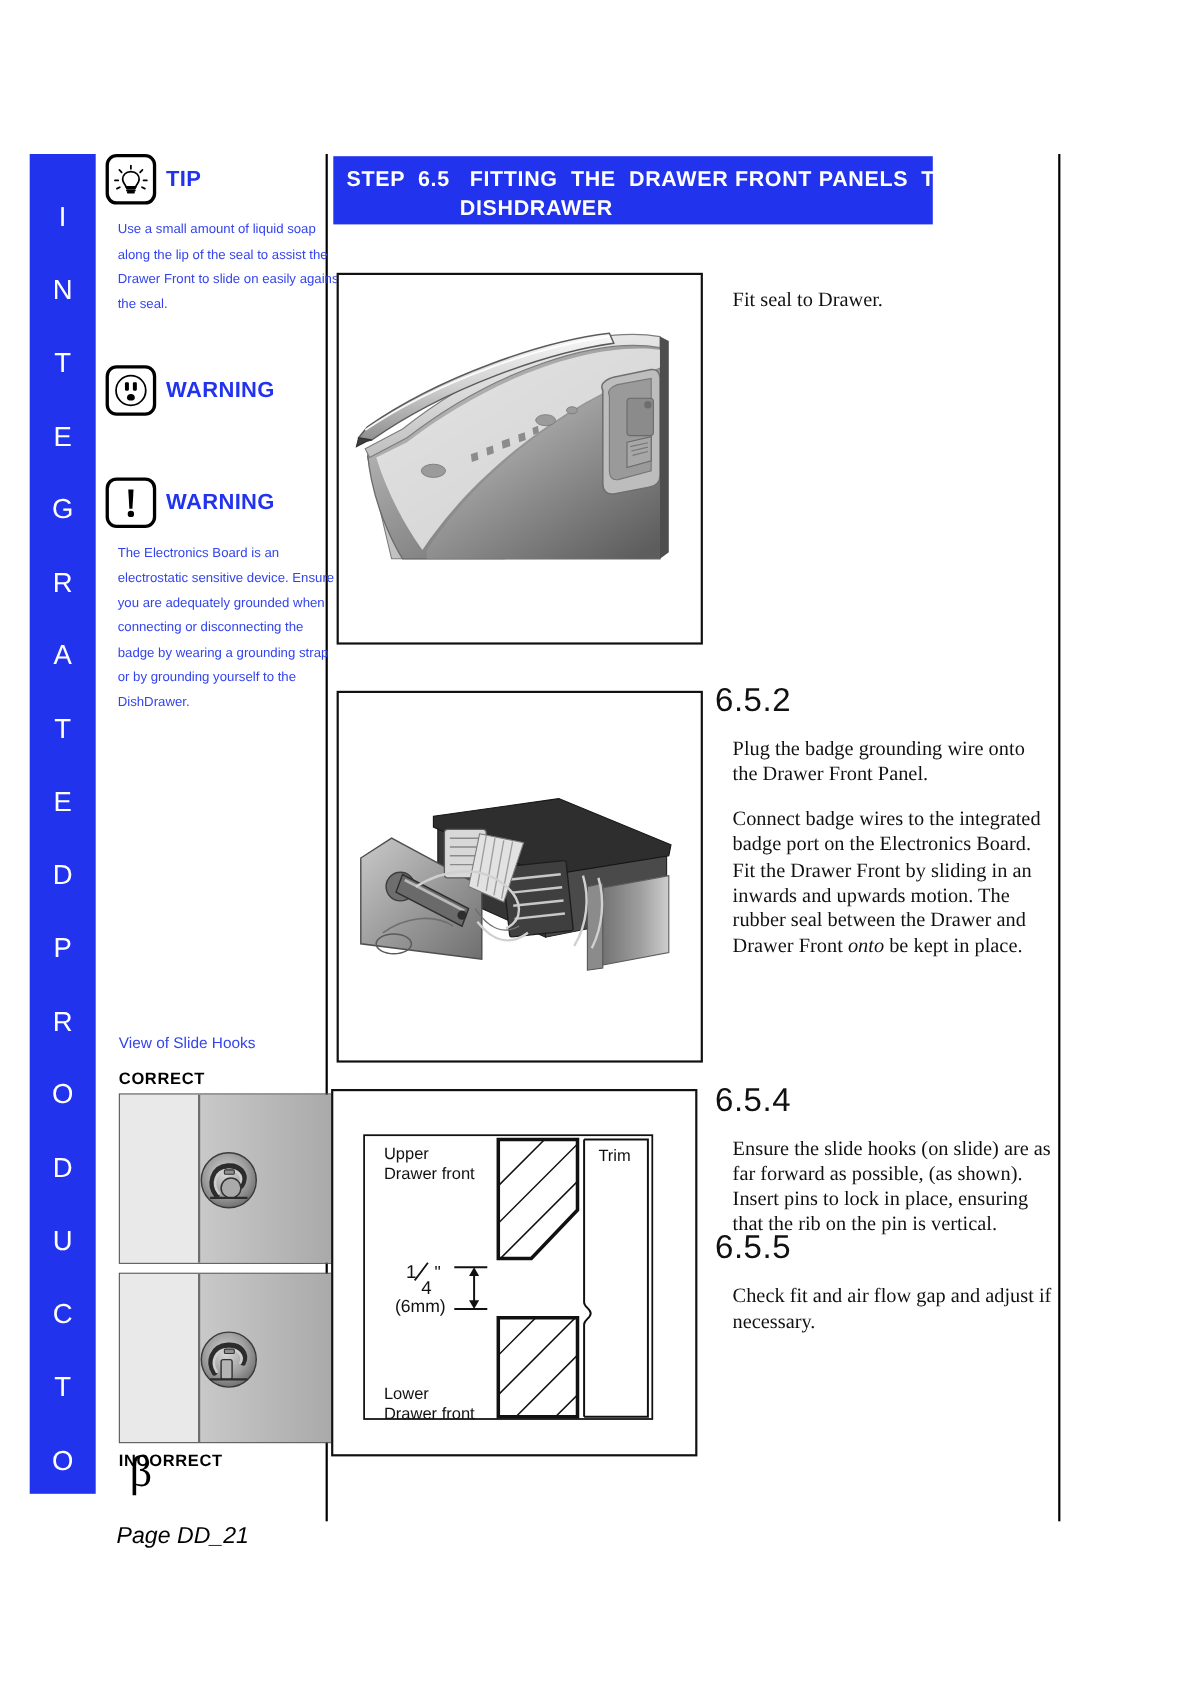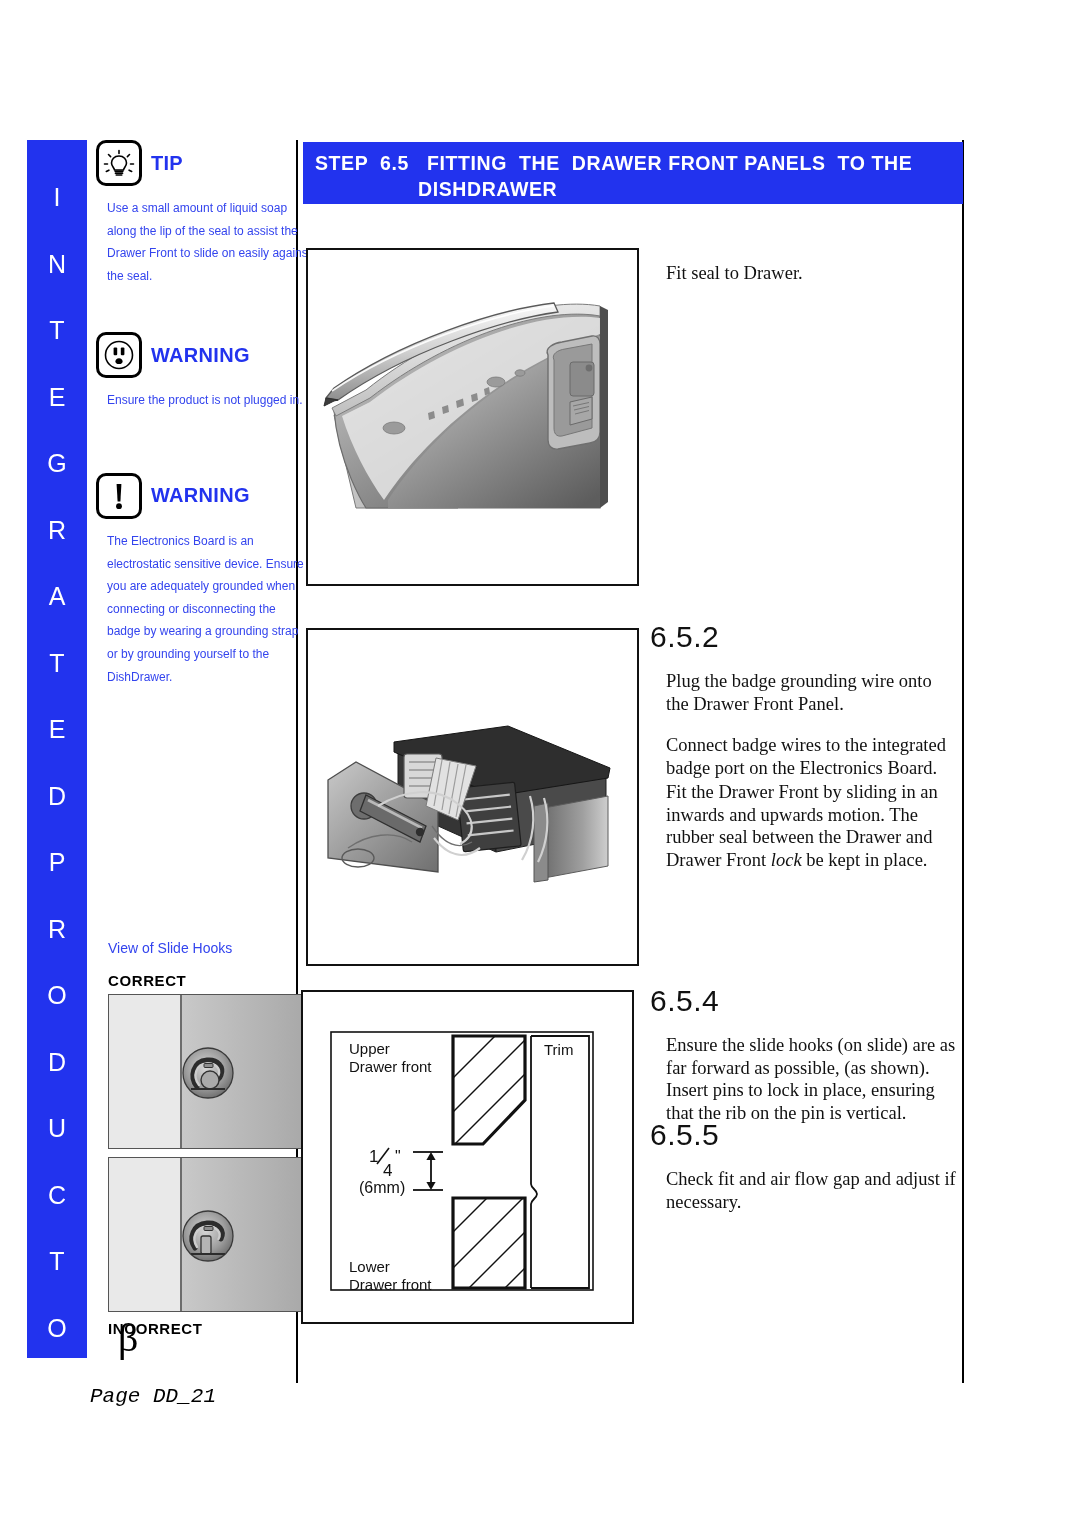--- a/index.html
+++ b/index.html
@@ -64,27 +64,27 @@
     position:absolute;left:36%;top:0;bottom:0;width:2px;background:#6d6d6d;
   }
   .hookimg .hook{
     position:absolute;left:50%;top:50%;transform:translate(-50%,-50%);
   }
   .beta{
     font-size:40px;font-family:"Liberation Serif",serif;line-height:.8;
     position:absolute;left:118px;top:1322px;
   }
   #page-num{
-    position:absolute;left:90px;top:1385px;
-    font-family:Liberation Mono, monospace;font-style:italic;font-size:21px;color:#000;
+    position:absolute;left:106px;top:1385px;
+    font-family:Liberation Sans, sans-serif;font-style:italic;font-size:21px;color:#000;
   }
 
   
   #banner{
-    position:absolute;left:303px;top:142px;width:660px;height:62px;
+    position:absolute;left:303px;top:142px;width:545px;height:62px;
     background:#2233ee;color:#fff;box-sizing:border-box;
     padding:8px 0 0 12px;
   }
   #banner .ln{
     font-size:19.5px;font-weight:bold;letter-spacing:.6px;line-height:26px;
     font-family:"Liberation Sans",sans-serif;white-space:pre;
   }
   #banner .ln2{padding-left:103px;}
 
   
@@ -170,21 +170,20 @@
     <div class="icon-box">
       <svg width="40" height="40" viewBox="0 0 40 40">
         <circle cx="20" cy="20" r="13.5" fill="none" stroke="#000" stroke-width="1.6"></circle>
         <rect x="14.6" y="12.6" width="3.6" height="7.6" rx="1" fill="#000"></rect>
         <rect x="21.8" y="12.6" width="3.6" height="7.6" rx="1" fill="#000"></rect>
         <path d="M20 23.2 c-2.2 0 -3.6 1.6 -3.6 3.3 c0 1.5 1.1 2.6 3.6 2.6 c2.5 0 3.6 -1.1 3.6 -2.6 c0 -1.7 -1.4 -3.3 -3.6 -3.3 z" fill="#000"></path>
       </svg>
     </div>
     <span class="ttl">WARNING</span>
   </div>
-  <p class="note-body">Ensure the product is not plugged in.</p>
 
   <div class="spacer-b"></div>
 
   <div class="note-head">
     <div class="icon-box">
       <svg width="40" height="40" viewBox="0 0 40 40">
         <path d="M17.6 8 L22.4 8 L21.4 25.4 L18.6 25.4 Z" fill="#000"></path>
         <circle cx="20" cy="30.2" r="2.9" fill="#000"></circle>
       </svg>
     </div>
@@ -447,21 +446,21 @@
   <p class="steptxt">Fit seal to Drawer.</p>
 </div>
 
 <div class="rblock" id="r2">
   <div class="stepnum">6.5.2</div>
   <p class="steptxt">Plug the badge grounding wire onto the Drawer Front  Panel.</p>
   <p class="steptxt" style="margin-top:19px;">Connect badge wires to the integrated badge port on the Electronics Board.</p>
 </div>
 
 <div class="rblock" id="r3">
-  <p class="steptxt"><span>Fit the Drawer Front by sliding in an inwards and upwards motion.  The rubber seal between the Drawer and Drawer Front </span><span class="it">lock</span><span> be kept in place.</span></p>
+  <p class="steptxt"><span>Fit the Drawer Front by sliding in an inwards and upwards motion.  The rubber seal between the Drawer and Drawer Front </span><span class="it">onto</span><span> be kept in place.</span></p>
 </div>
 
 <div class="rblock" id="r4">
   <div class="stepnum">6.5.4</div>
   <p class="steptxt">Ensure the slide hooks (on slide) are as far forward as possible, (as shown). Insert pins to lock in place, ensuring that the rib on the pin is vertical.</p>
 </div>
 
 <div class="rblock" id="r5">
   <div class="stepnum">6.5.5</div>
   <p class="steptxt">Check fit and air flow gap and adjust if necessary.</p>

